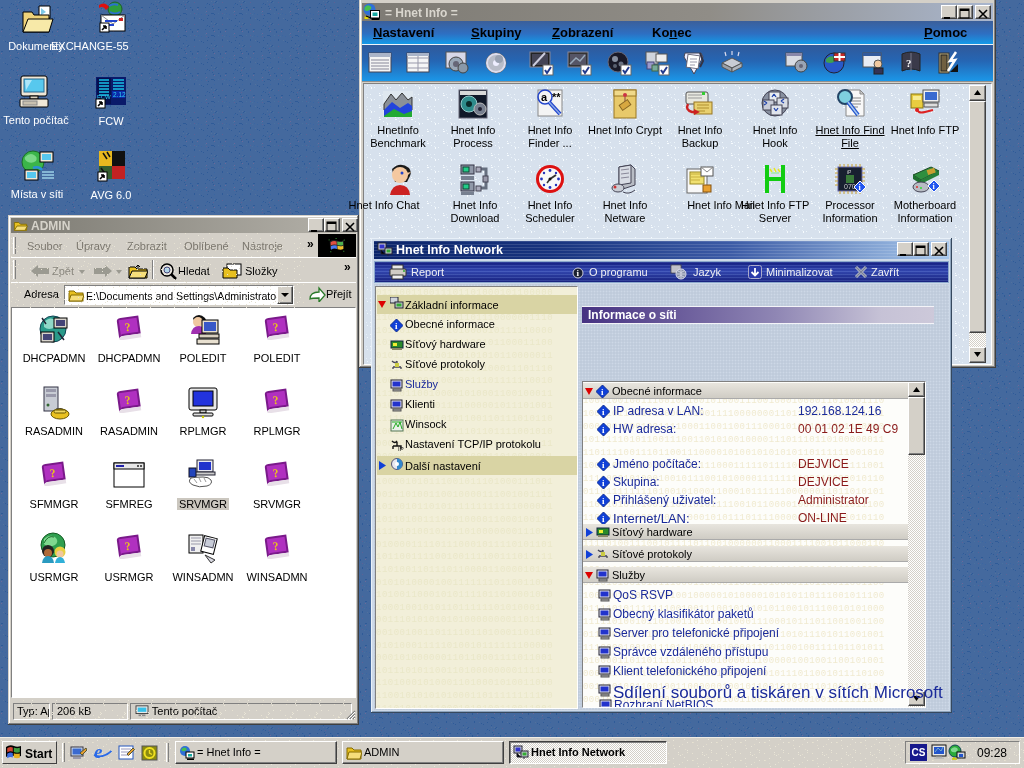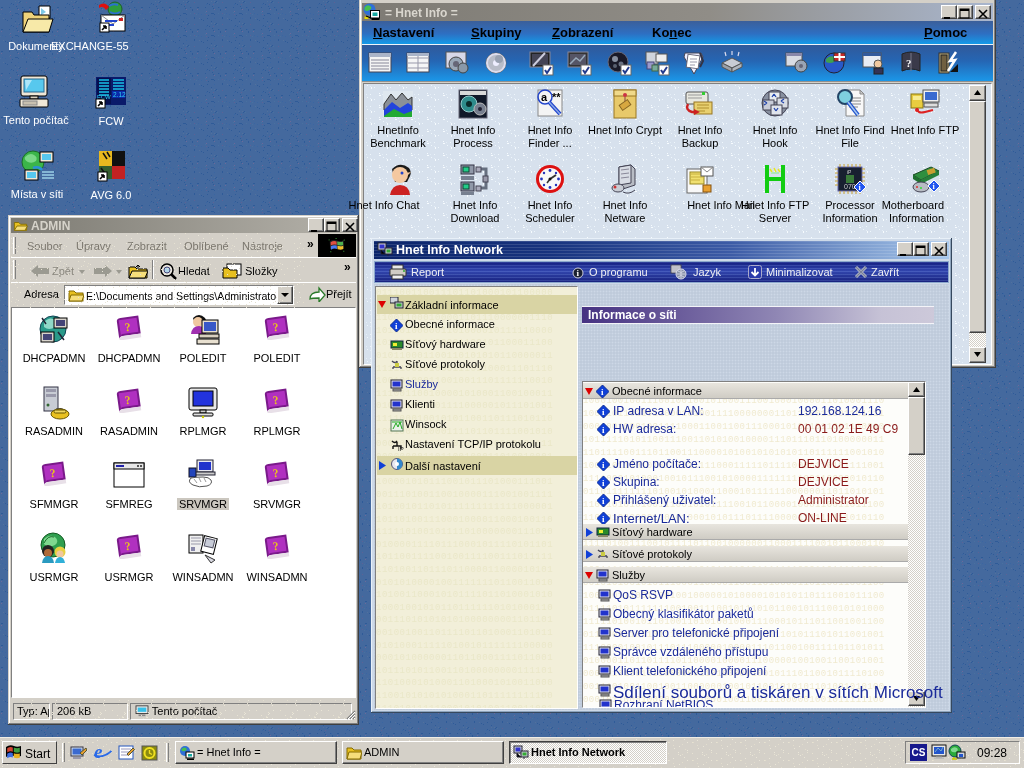--- a/index.html
+++ b/index.html
@@ -333,21 +333,21 @@
   </svg>
 <div class="abs t11" style="left:720px;top:124px;width:110px;text-align:center;color:#000;">Hnet Info<br>Hook</div>
 <svg class="abs" width="32" height="32" style="left:834px;top:88px" viewBox="0 0 32 32">
     <polygon points="12,2 26,2 30,6 30,28 12,28" fill="#f8f8f8" stroke="#888"></polygon>
     <polygon points="26,2 26,6 30,6" fill="#ccc" stroke="#888"></polygon>
     <path d="M15 10 h12 M15 13 h12 M15 16 h12 M15 19 h9" stroke="#888"></path>
     <circle cx="11" cy="9" r="7" fill="#7ecfdf" stroke="#246" stroke-width="2"></circle>
     <path d="M14 14 L24 27" stroke="#2255cc" stroke-width="4"></path>
     <path d="M14 14 L24 27" stroke="#a8c8f0" stroke-width="1.5"></path>
   </svg>
-<div class="abs t11" style="left:795px;top:124px;width:110px;text-align:center;color:#000;">Hnet Info Find<br>File</div>
+<div class="abs t11" style="left:795px;top:124px;width:110px;text-align:center;color:#000;text-decoration:underline;">Hnet Info Find<br>File</div>
 <svg class="abs" width="32" height="32" style="left:909px;top:88px" viewBox="0 0 32 32">
     <rect x="2" y="6" width="12" height="14" fill="#e8cc40" stroke="#887711"></rect>
     <rect x="4" y="8" width="8" height="4" fill="#f8ec90"></rect>
     <rect x="14" y="2" width="16" height="12" fill="#f0f0f0" stroke="#555"></rect>
     <rect x="16" y="4" width="12" height="8" fill="#3a6ad0"></rect>
     <rect x="15" y="15" width="14" height="4" fill="#ddd" stroke="#555"></rect>
     <path d="M8 20 q0 6 8 4 l8 -2" stroke="#dd2222" stroke-width="2" fill="none"></path>
     <circle cx="8" cy="22" r="2" fill="#dd2222"></circle>
   </svg>
 <div class="abs t11" style="left:870px;top:124px;width:110px;text-align:center;color:#000;">Hnet Info FTP</div>
@@ -439,21 +439,21 @@
     <polygon points="12,17 30,8 30,12 12,21" fill="#27803a"></polygon>
     <rect x="18" y="6" width="8" height="5" fill="#c8a030" transform="rotate(-18 22 8)"></rect>
     <ellipse cx="12" cy="24" rx="8" ry="5" fill="#b8bcc4" stroke="#445"></ellipse>
     <circle cx="8" cy="24" r="1" fill="#d33"></circle>
     <circle cx="12" cy="25" r="1" fill="#3d3"></circle>
     <g transform="translate(19,17)">
       <polygon points="6,0 12,6 6,12 0,6" fill="#2255ee" stroke="#fff"></polygon>
       <text x="4.5" y="9" font-size="8" fill="#fff" font-family="Liberation Serif" font-weight="bold">i</text>
     </g>
   </svg>
-<div class="abs t11" style="left:834px;top:199px;width:110px;text-align:right;color:#000;">Motherboard<br>Information</div>
+<div class="abs t11" style="left:870px;top:199px;width:110px;text-align:center;color:#000;">Motherboard<br>Information</div>
 
 <div class="abs win-frame" style="left:8px;top:215px;width:351px;height:510px;">
 <div class="abs" style="left:3px;top:3px;width:345px;height:15px;background:linear-gradient(to right,#7d7b73,#b5b2aa);"></div>
 <svg class="abs" width="15" height="14" style="left:5px;top:4px" viewBox="0 0 16 16">
 <path d="M1 4 L6 4 L8 6 L15 6 L15 13 L1 13 Z" fill="#e8c020" stroke="#846b00"></path>
 <path d="M1 13 L4 8 L16 8 L13 13 Z" fill="#f6de7a" stroke="#846b00"></path>
 </svg>
 <div class="abs" style="left:23px;top:4px;font-size:12px;font-weight:bold;color:#d6d3ca;">ADMIN</div>
 <div class="capbtn" style="left:300px;top:3px;"><svg width="14" height="12" viewBox="0 0 14 12">
         <rect x="2" y="9" width="6" height="2" fill="#000"></rect>
@@ -1016,21 +1016,21 @@
 <div class="abs bevel-out" style="left:2px;top:741px;width:55px;height:23px;"></div>
 <svg class="abs" width="19" height="17" style="left:4px;top:744px" viewBox="0 0 19 17">
 <path d="M2 3 q4 -3 8 -1 q3 1.5 7 0 l0 10 q-4 1.5 -7 0 q-4 -2 -8 1z" fill="#000"></path>
 <g>
 <path d="M3.2 4.2 q3 -2 5.6 -0.8 l0 4.4 q-2.6 -1.2 -5.6 0.8z" fill="#d04434"></path>
 <path d="M9.8 3.6 q3 1.2 6 0.2 l0 4.4 q-3 1 -6 -0.2z" fill="#3f9c3f"></path>
 <path d="M3.2 9.8 q3 -2 5.6 -0.8 l0 4.4 q-2.6 -1.2 -5.6 0.8z" fill="#3a6ae0"></path>
 <path d="M9.8 9.2 q3 1.2 6 0.2 l0 4.4 q-3 1 -6 -0.2z" fill="#e8b020"></path>
 </g>
 </svg>
-<div class="abs" style="left:25px;top:747px;font-size:12px;font-weight:normal;color:#000;">Start</div>
+<div class="abs" style="left:25px;top:747px;font-size:12px;font-weight:bold;color:#000;">Start</div>
 <div class="abs" style="left:62px;top:743px;width:3px;height:19px;border-left:1px solid #fff;border-right:1px solid #808080;"></div>
 <svg class="abs" width="17" height="16" style="left:70px;top:745px" viewBox="0 0 17 16">
 <rect x="1" y="2" width="12" height="9" fill="#d8e4f0" stroke="#334"></rect>
     <rect x="2.5" y="3.5" width="9" height="6" fill="#3a6ad0"></rect>
 <path d="M10 8 l6 -5 l1 2 -5 5z" fill="#e8a030" stroke="#553"></path>
 <rect x="3" y="12" width="8" height="2" fill="#99a"></rect>
 </svg>
 <div class="abs" style="left:94px;top:743px;width:17px;height:18px;color:#2a6ae8;font-family:'Liberation Serif',serif;font-size:19px;font-style:italic;font-weight:bold;line-height:17px;">e</div>
 <svg class="abs" width="19" height="8" style="left:93px;top:749px" viewBox="0 0 19 8">
     <path d="M1 6 q9 4 17.5 -4" stroke="#2a6ae8" stroke-width="1.8" fill="none"></path>

